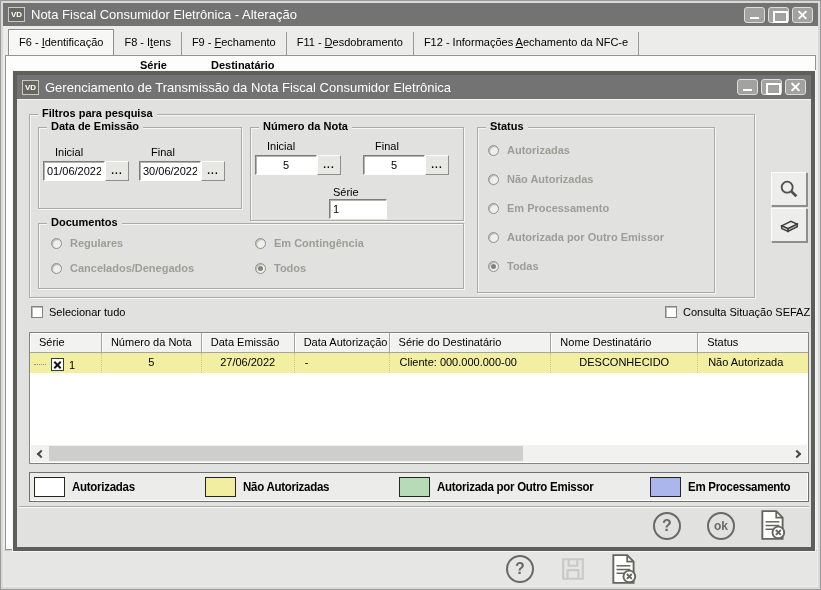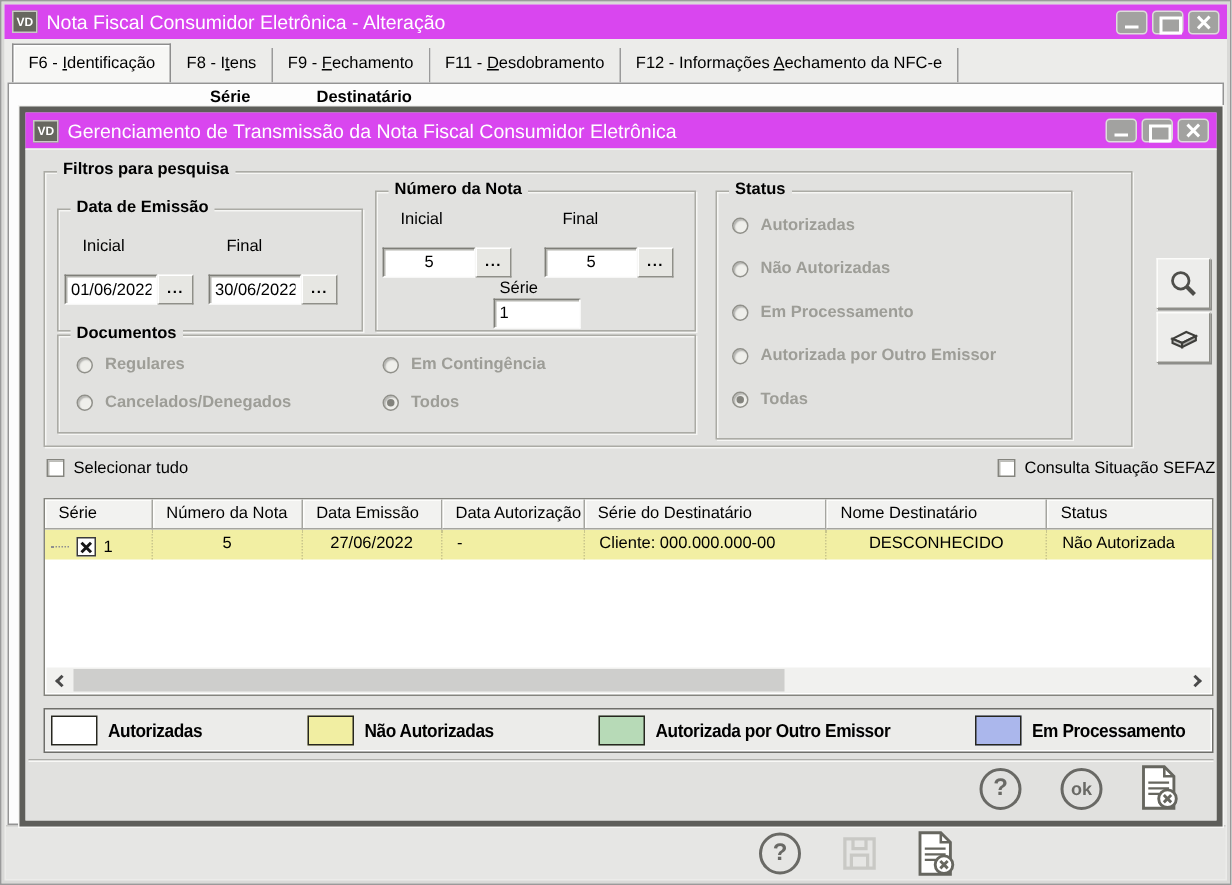--- a/index.html
+++ b/index.html
@@ -1,20 +1,20 @@
 <!DOCTYPE html>
 <html><head>
 <meta charset="utf-8">
 <style>
   *{margin:0;padding:0;box-sizing:border-box;}
   body{font-family:"Liberation Sans",sans-serif;font-size:11px;color:#000;background:#bfbfbf;}
   #screen{position:relative;width:821px;height:590px;background:#ECECEA;border:1px solid #9a9a9a;box-shadow:inset 0 0 0 2px #D9D9D7;overflow:hidden;}
 
   
-  .titlebar{position:absolute;display:flex;align-items:center;gap:6px;padding:0 5px;background:#d946ef;}
+  .titlebar{position:absolute;display:flex;align-items:center;gap:6px;padding:0 5px;background:#737373;}
   .app-icon{width:17px;height:15px;background:#67675F;border:1px solid #C9C9C5;color:#fff;
     font-size:8px;font-weight:bold;display:flex;align-items:center;justify-content:center;flex:0 0 auto;}
   .titlebar .title{color:#fff;font-size:13px;white-space:nowrap;overflow:hidden;flex:1;}
   .win-btns{display:flex;gap:3px;flex:0 0 auto;}
   .win-btn{width:21px;height:16px;background:#A2A2A0;border:1px solid #DDDDDB;border-radius:3px;position:relative;}
   .win-btn.min::after{content:"";position:absolute;left:5px;bottom:3px;width:9px;height:2px;background:#fff;}
   .win-btn.max::after{content:"";position:absolute;left:4px;top:3px;width:11px;height:8px;border:2px solid #fff;}
   .win-btn.close::before,.win-btn.close::after{content:"";position:absolute;left:4px;top:6px;width:11px;height:2px;background:#fff;}
   .win-btn.close::before{transform:rotate(45deg);}
   .win-btn.close::after{transform:rotate(-45deg);}
@@ -31,21 +31,21 @@
 
   
   #dialog{position:absolute;left:12px;top:70px;width:802px;height:480px;border:4px solid #5E5E5A;background:#E1E1DF;box-shadow:0 0 0 1px #F5F5F3;}
   #dialog-titlebar{left:0;top:0;right:0;height:24px;}
   #dialog-body{position:absolute;left:0;top:24px;right:0;bottom:0;background:#E1E1DF;border-top:1px solid #F2F2F0;}
 
   .groupbox{position:absolute;border:1px solid #ABABA5;box-shadow:inset 1px 1px 0 #F6F6F4,1px 1px 0 #F6F6F4;}
   .groupbox>.gb-label{position:absolute;top:-8px;left:8px;background:#E1E1DF;padding:0 4px;font-weight:bold;white-space:nowrap;}
 
   .field-col{position:absolute;}
-  .field-col .f-label{display:block;padding-left:12px;margin-bottom:13px;}
+  .field-col .f-label{display:block;padding-left:12px;margin-bottom:3px;}
   .field-row{display:flex;}
   .textbox{width:62px;height:20px;border:1px solid #7E7E78;border-right-color:#FDFDFD;border-bottom-color:#FDFDFD;
     box-shadow:inset 1px 1px 0 #B5B5B0;background:#fff;font-family:"Liberation Sans",sans-serif;font-size:11px;padding:0 3px;}
   .textbox.center{text-align:center;}
   .picker-btn{width:24px;height:20px;background:#E7E7E3;border:1px solid #8F8F89;border-top-color:#fff;border-left-color:#fff;
     font-size:10px;font-weight:bold;line-height:16px;text-align:center;letter-spacing:1px;}
 
   .radio{position:absolute;display:flex;align-items:center;gap:8px;white-space:nowrap;}
   .radio .rb{width:11px;height:11px;border-radius:50%;background:#EFEFEB;border:1px solid #90908A;box-shadow:inset 1px 1px 1px rgba(0,0,0,.25);flex:0 0 auto;position:relative;}
   .radio.selected .rb::after{content:"";position:absolute;left:2px;top:2px;width:5px;height:5px;border-radius:50%;background:#83837D;}
@@ -154,21 +154,21 @@
         <div class="win-btn max"></div>
         <div class="win-btn close"></div>
       </div>
     </div>
 
     <div id="dialog-body">
 
       <div class="groupbox" style="left:12px;top:14px;width:726px;height:184px;">
         <span class="gb-label">Filtros para pesquisa</span>
 
-        <div class="groupbox" style="left:8px;top:24px;width:204px;height:82px;padding-left:47px;">
+        <div class="groupbox" style="left:8px;top:12px;width:204px;height:82px;padding-left:47px;">
           <span class="gb-label">Data de Emissão</span>
           <div class="field-col" style="left:4px;top:18px;">
             <span class="f-label">Inicial</span>
             <div class="field-row">
               <input class="textbox" readonly="" value="01/06/2022" style="">
               <button class="picker-btn">...</button>
             </div>
           </div>
           <div class="field-col" style="left:100px;top:18px;">
             <span class="f-label">Final</span>

